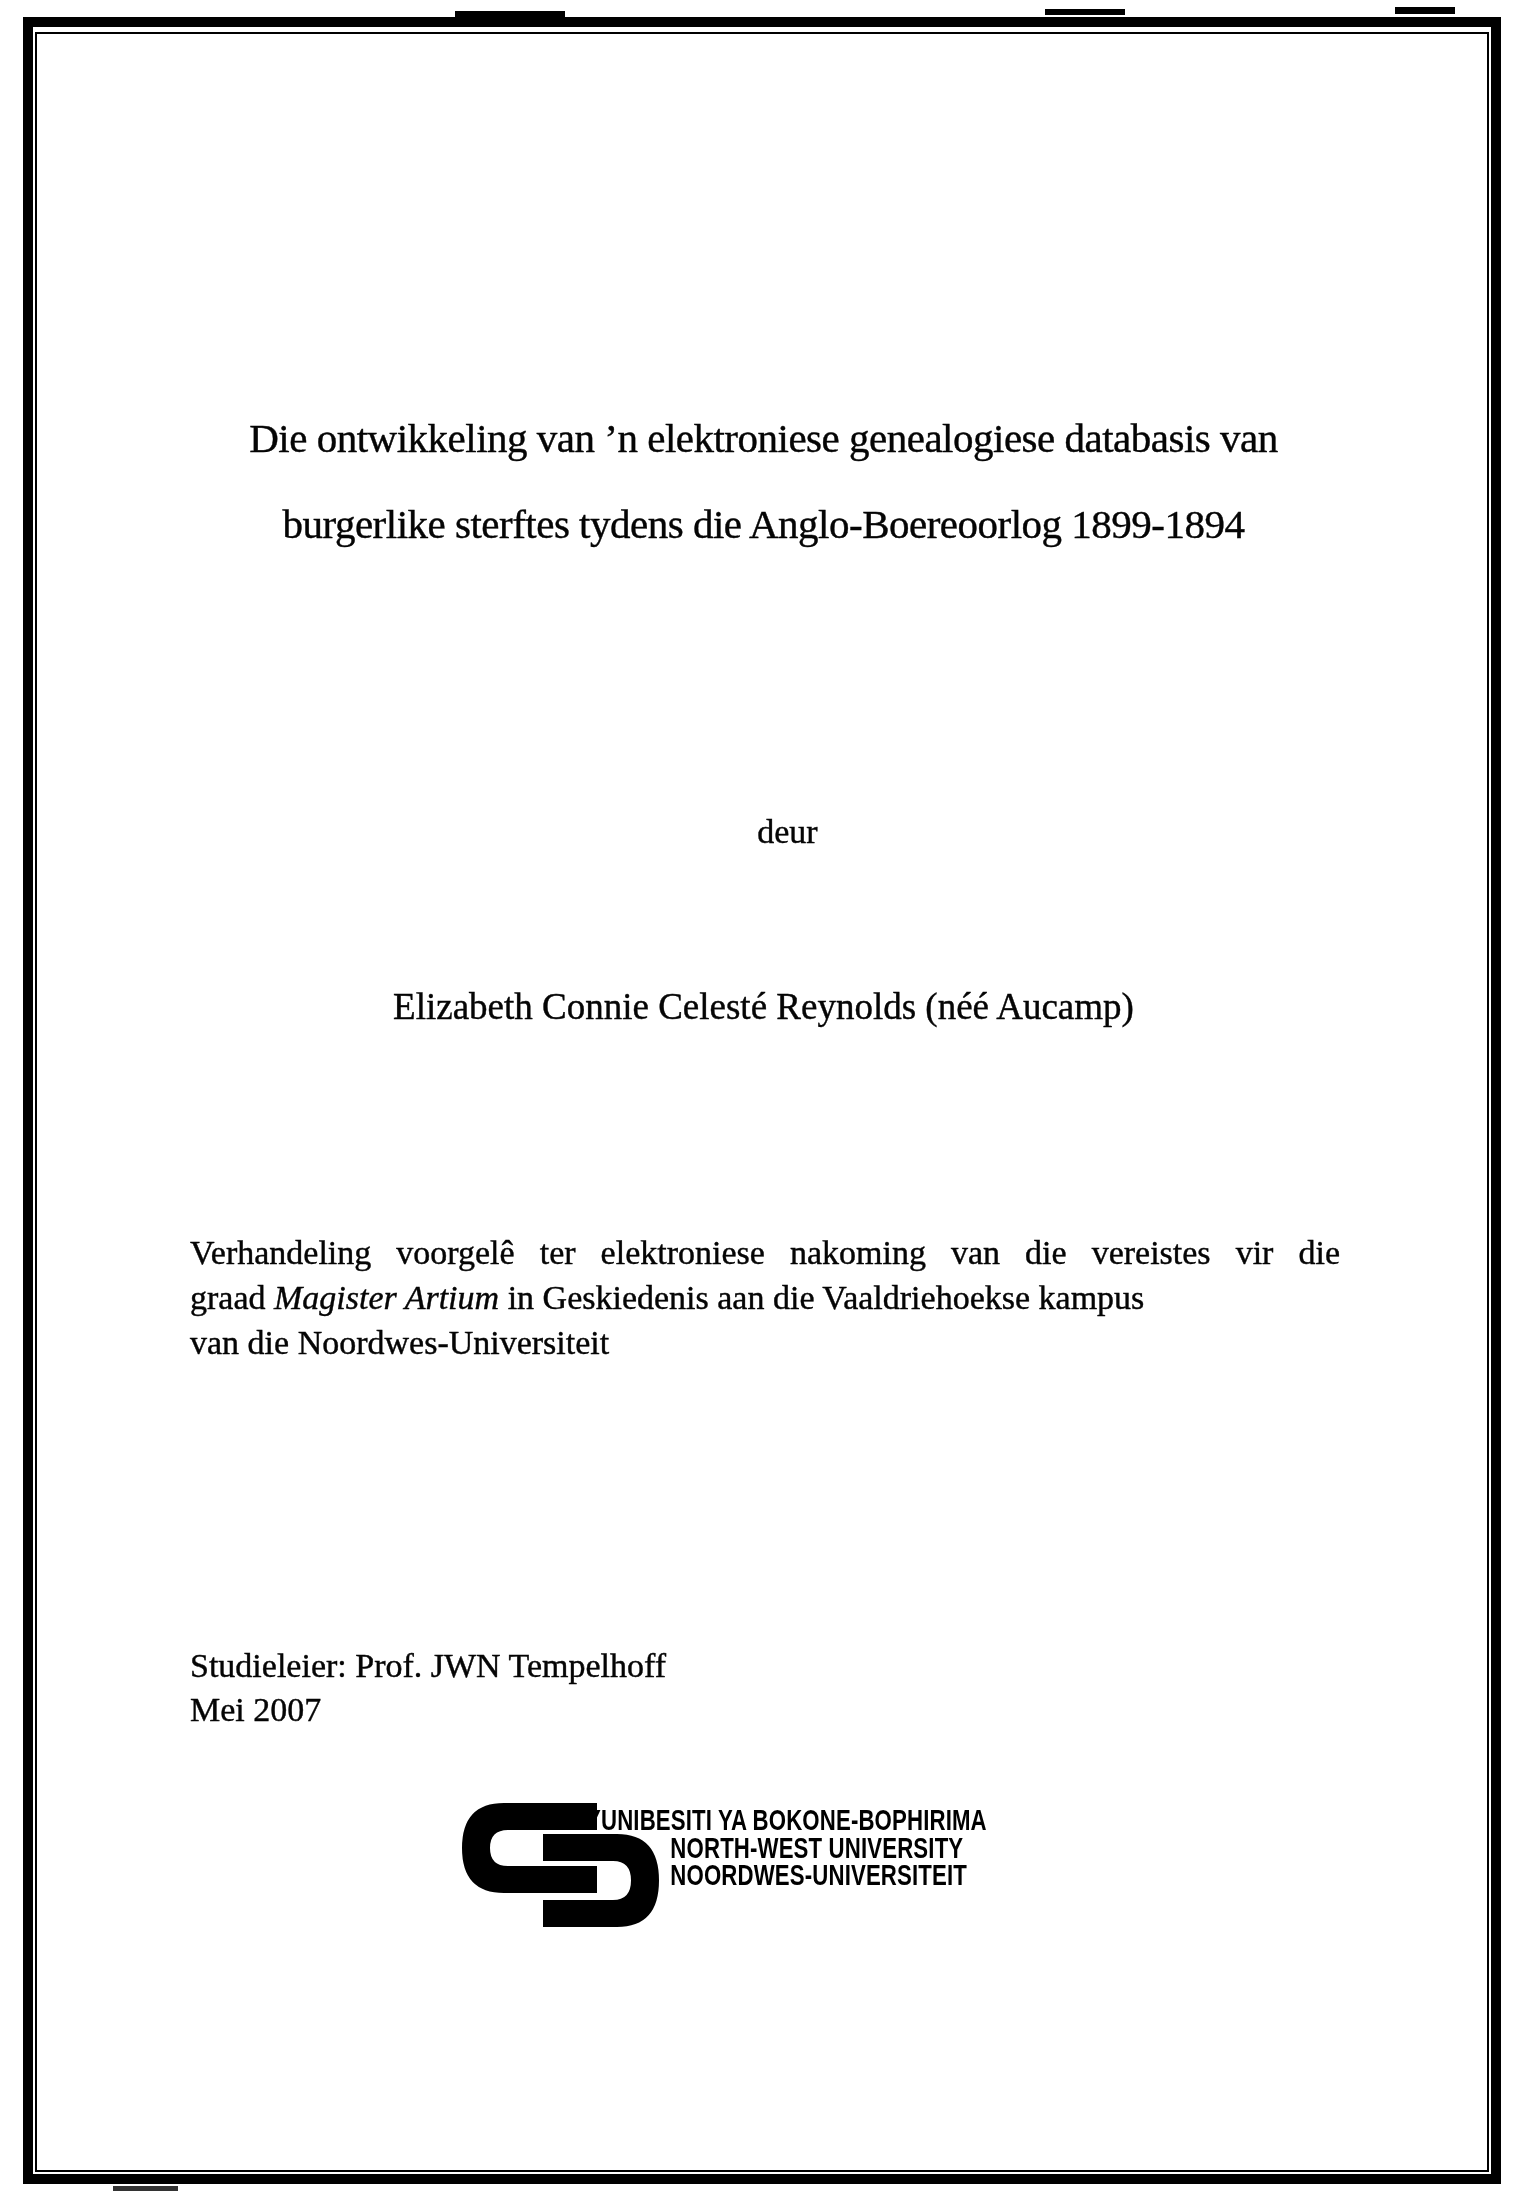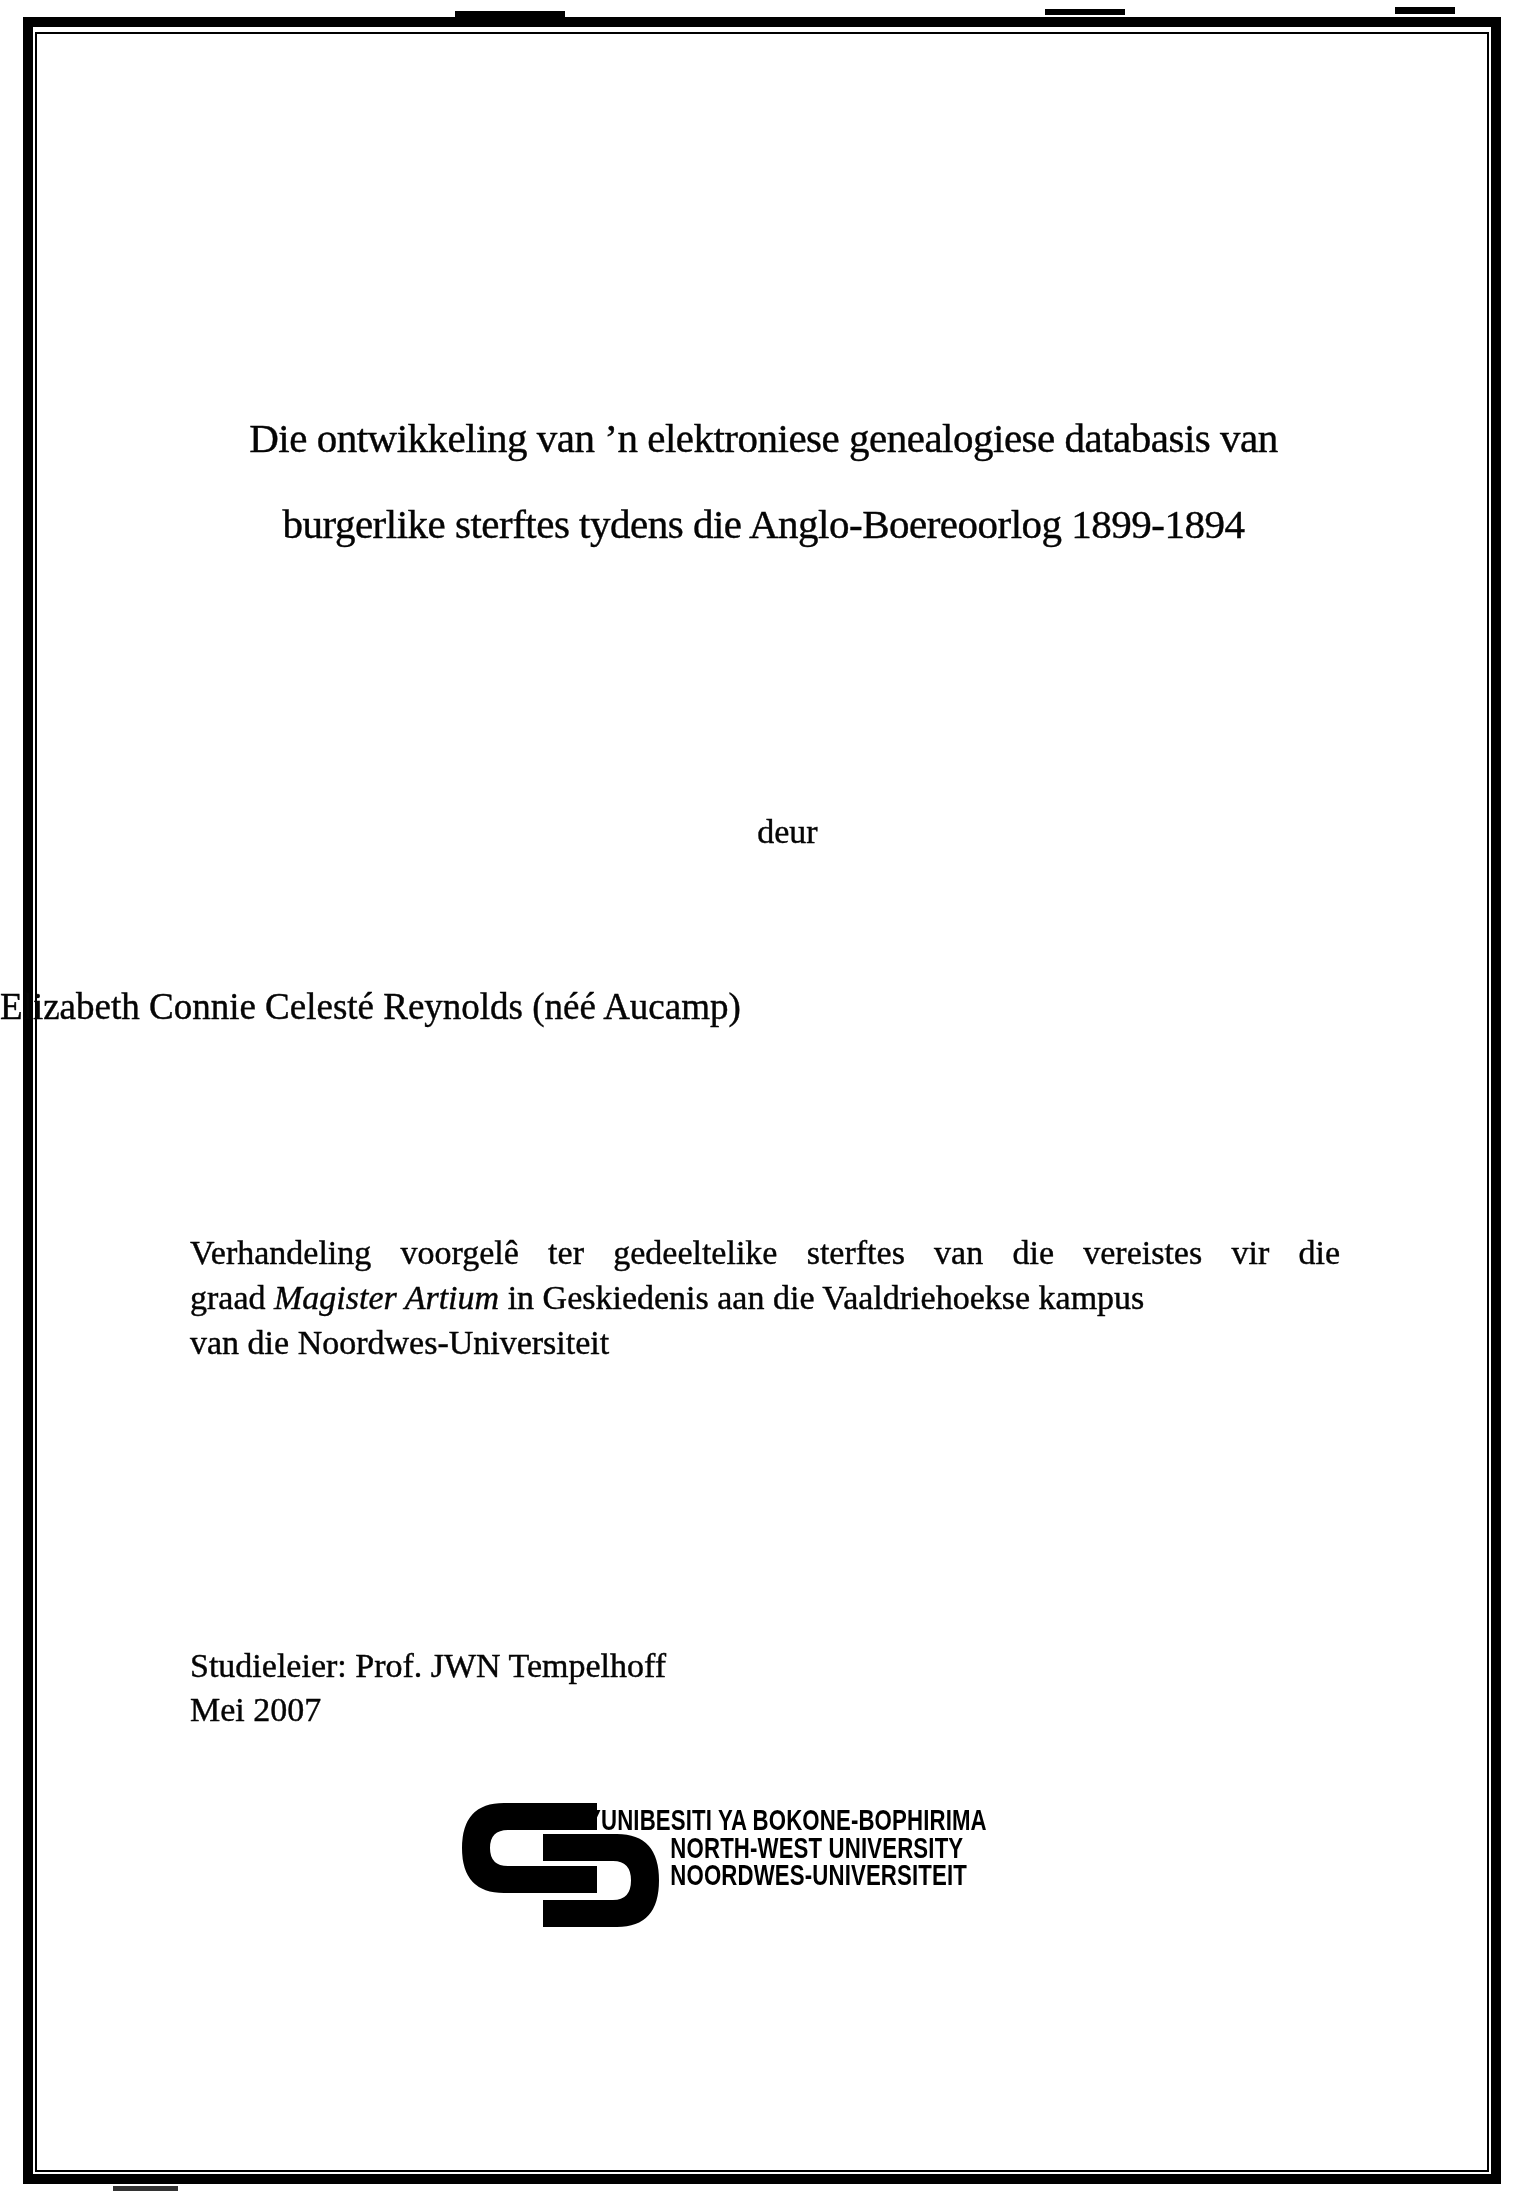--- a/index.html
+++ b/index.html
@@ -65,21 +65,21 @@
     text-align: center;
     font-size: 34px;
     line-height: 45px;
     margin-left: 48px;
   }
   .author-line {
     position: absolute;
     left: 0;
     right: 0;
     top: 984px;
-    text-align: left;
+    text-align: center;
     font-size: 37px;
     line-height: 45px;
   }
   .statement {
     position: absolute;
     left: 190px;
     width: 1150px;
     top: 1230px;
     font-size: 34px;
     line-height: 45px;
@@ -135,21 +135,21 @@
   <div class="title-block serif-ink">
     <div>Die ontwikkeling van ’n elektroniese genealogiese databasis van</div>
     <div>burgerlike sterftes tydens die Anglo-Boereoorlog 1899-1894</div>
   </div>
 
   <div class="byline serif-ink">deur</div>
 
   <div class="author-line serif-ink">Elizabeth Connie Celesté Reynolds (néé Aucamp)</div>
 
   <div class="statement serif-ink">
-    <div class="justified">Verhandeling voorgelê ter gedeeltelike sterftes van die vereistes vir die</div>
+    <div class="justified">Verhandeling voorgelê ter elektroniese nakoming van die vereistes vir die</div>
     <div><span>graad </span><span class="ital">Magister Artium</span><span> in Geskiedenis aan die Vaaldriehoekse kampus</span></div>
     <div>van die Noordwes-Universiteit</div>
   </div>
 
   <div class="supervisor-block serif-ink">
     <div>Studieleier: Prof. JWN Tempelhoff</div>
     <div>Mei 2007</div>
   </div>
 
   <svg class="logo-mark" viewBox="0 0 205 128" xmlns="http://www.w3.org/2000/svg" aria-hidden="true">

